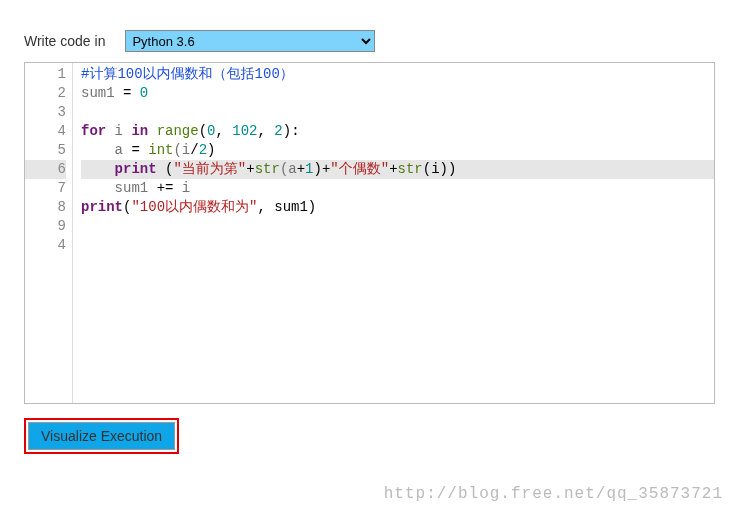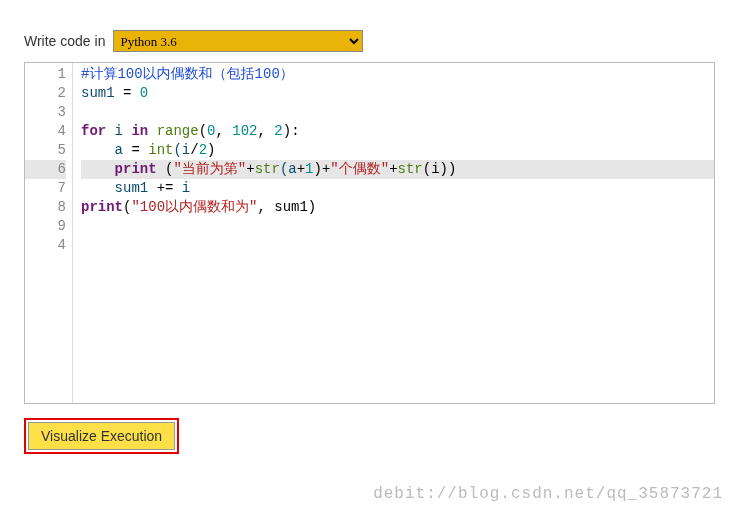--- a/index.html
+++ b/index.html
@@ -16,32 +16,31 @@
     box-sizing: border-box;
     padding: 30px 24px 10px 24px;
     position: relative;
   }
   .lang-row {
     display: flex;
     align-items: center;
     margin-bottom: 10px;
   }
   .lang-label {
-    margin-right: 8px;
+    margin-right: 20px;
     font-size: 14px;
     color: #333;
   }
   .lang-select {
     width: 250px;
     height: 22px;
     border: 1px solid #888;
-    background: #eab308;
+    background: #7dd3fc;
     font-size: 13px;
     padding: 0 2px;
-    font-family: Liberation Serif, serif;
   }
 
   .editor {
     border: 1px solid #bbb;
     display: flex;
     height: 340px;
     background: #fff;
     font-family: Consolas, "Courier New", monospace;
     font-size: 14px;
     line-height: 19px;
@@ -70,21 +69,21 @@
   .code .line {
     height: 19px;
     display: block;
   }
   .code .line.hl {
     background: #e6e6e6;
   }
   .tok-comment { color: #1d4ed8; }
   .tok-keyword { color: #701a75; font-weight: bold; }
   .tok-op { color: #000; }
-  .tok-name { color: #0c4a6e; text-align: right; }
+  .tok-name { color: #737373; text-align: right; }
   .tok-builtin { color: #4d7c0f; }
   .tok-number { color: #008b8b; }
   .tok-string { color: #b22222; }
   .tok-punct { color: #000; }
 
   .footer {
     margin-top: 14px;
     font-size: 13px;
     line-height: 1.8;
     color: #333;
@@ -95,21 +94,21 @@
   }
 
   .button-row {
     margin-top: 14px;
     display: flex;
     gap: 24px;
     align-items: center;
   }
   .btn {
     border: 1px solid #999;
-    background: #fde047;
+    background: #0ea5e9;
     padding: 5px 12px;
     font-family: Verdana, Geneva, sans-serif;
     font-size: 14px;
     color: #333;
     cursor: pointer;
   }
   .highlight-frame {
     border: 2px solid #e10000;
     padding: 2px;
     display: inline-block;
@@ -153,14 +152,14 @@
     <div class="code" id="code"><span class="line"><span class="tok-comment">#计算100以内偶数和（包括100）</span></span><span class="line"><span class="tok-name">sum1 </span><span class="tok-op">= </span><span class="tok-number">0</span></span><span class="line"></span><span class="line"><span class="tok-keyword">for</span><span class="tok-name"> i </span><span class="tok-keyword">in</span><span> </span><span class="tok-builtin">range</span><span class="tok-punct">(</span><span class="tok-number">0</span><span class="tok-punct">, </span><span class="tok-number">102</span><span class="tok-punct">, </span><span class="tok-number">2</span><span class="tok-punct">):</span></span><span class="line"><span class="tok-name">    a </span><span class="tok-op">= </span><span class="tok-builtin">int</span><span class="tok-name">(i</span><span class="tok-op">/</span><span class="tok-number">2</span><span class="tok-punct">)</span></span><span class="line hl"><span>    </span><span class="tok-keyword">print</span><span class="tok-punct"> (</span><span class="tok-string">"当前为第"</span><span class="tok-op">+</span><span class="tok-builtin">str</span><span class="tok-name">(a</span><span class="tok-op">+</span><span class="tok-number">1</span><span class="tok-punct">)</span><span class="tok-op">+</span><span class="tok-string">"个偶数"</span><span class="tok-op">+</span><span class="tok-builtin">str</span><span class="tok-punct">(i))</span></span><span class="line"><span class="tok-name">    sum1 </span><span class="tok-op">+= </span><span class="tok-name">i</span></span><span class="line"><span class="tok-keyword">print</span><span class="tok-punct">(</span><span class="tok-string">"100以内偶数和为"</span><span class="tok-punct">, sum1)</span></span><span class="line"></span><span class="line"></span></div>
   </div>
 
 
   <div class="button-row">
     <span class="highlight-frame">
       <button class="btn">Visualize Execution</button>
     </span>
   </div>
 
-  <div class="watermark">debit://blog.csdn.net/qq_35873721</div>
+  <div class="watermark">http://blog.free.net/qq_35873721</div>
 </div>
 
 </body></html>

